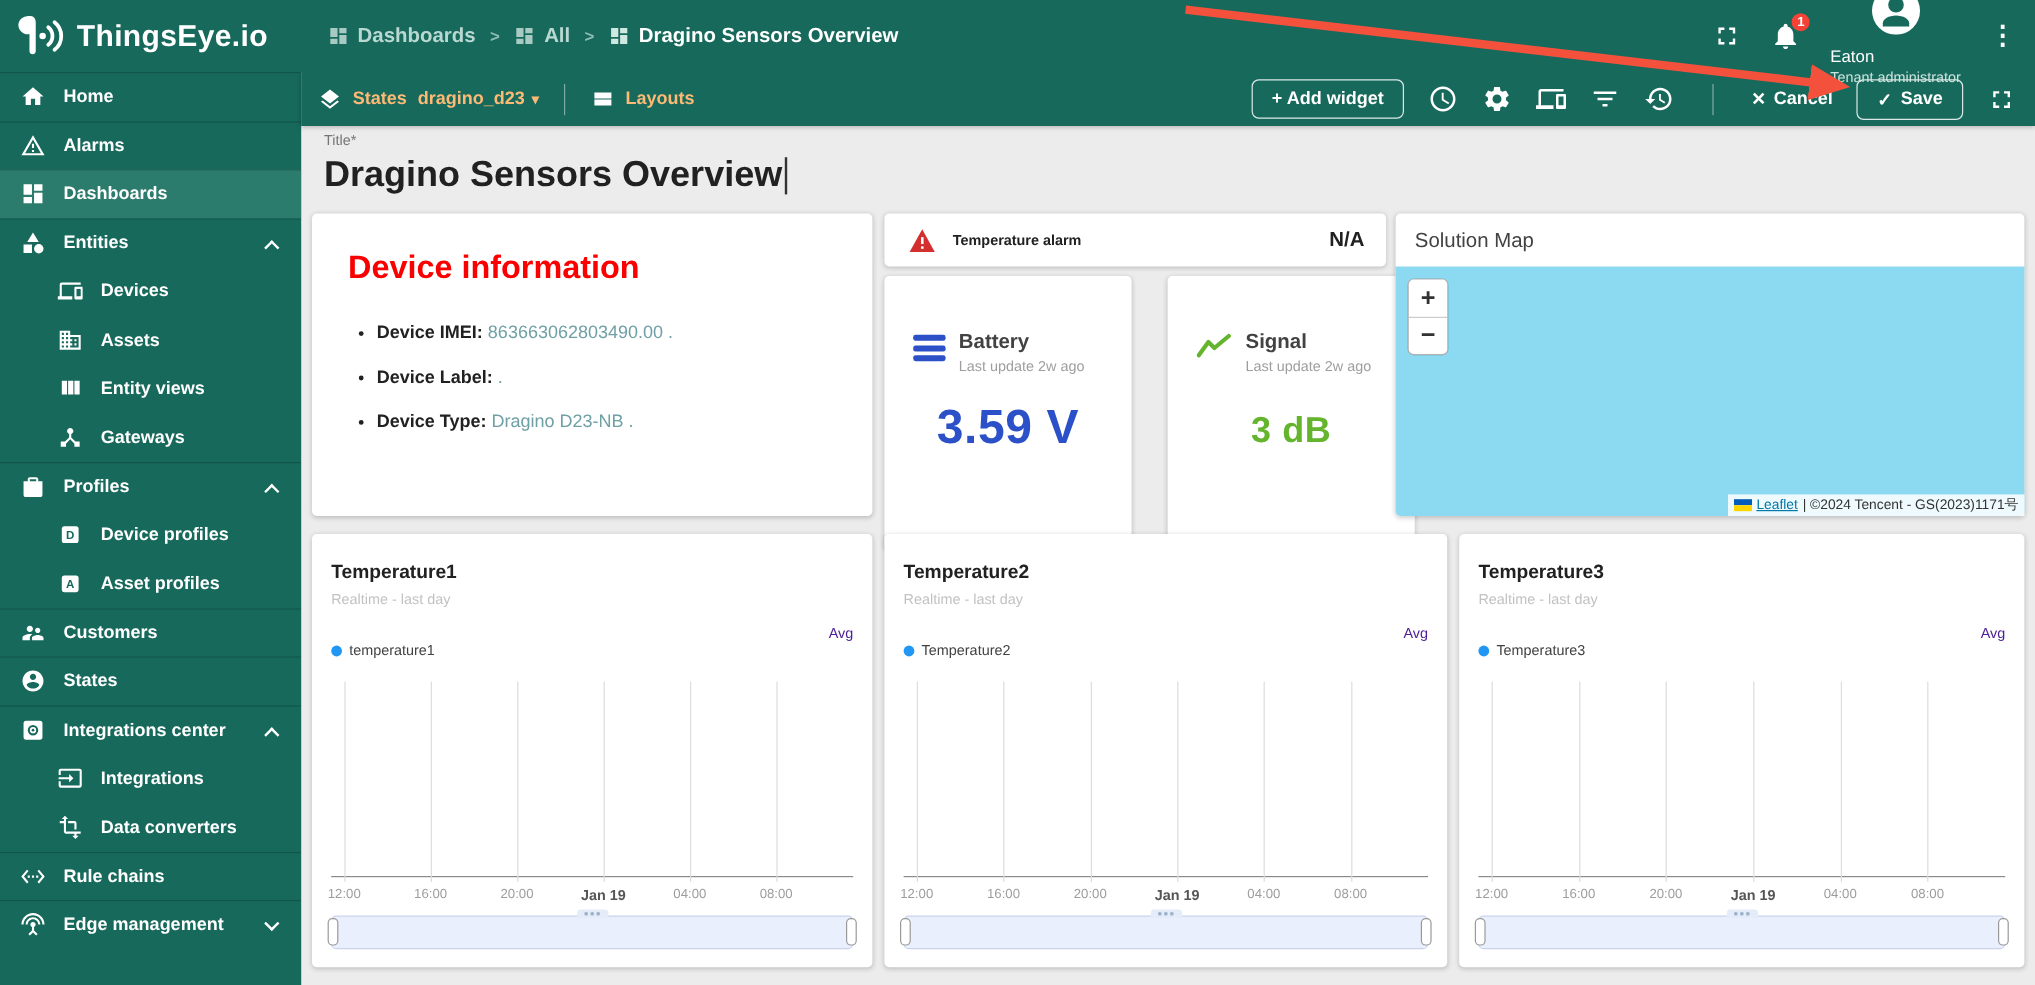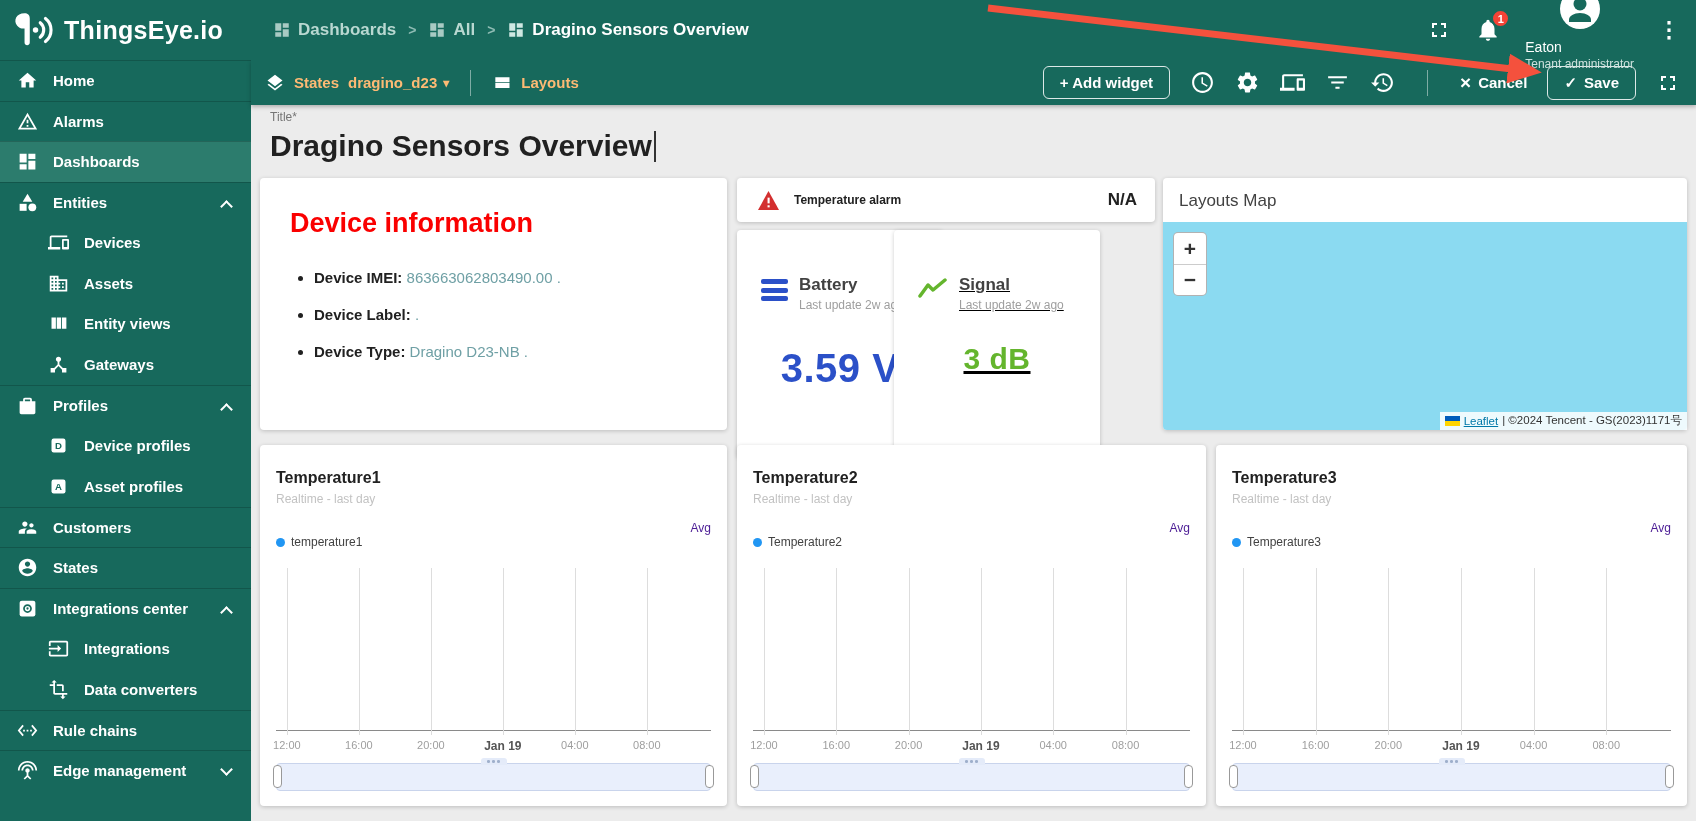--- a/index.html
+++ b/index.html
@@ -58,25 +58,25 @@
   .di-list { margin:30px 0 0 54px; list-style:disc; }
   .di-list li { font-size:15px; font-weight:700; color:#212121; margin-bottom:20px; }
   .di-val { color:#6fa0a5; font-weight:400; }
 
   .alarm-card { left:737px; top:178px; width:418px; height:44px; display:flex; align-items:center; padding:0 18px 0 20px; gap:14px; }
   .alarm-label { font-size:12px; font-weight:600; color:#212121; }
   .alarm-value { margin-left:auto; font-size:17px; font-weight:700; color:#212121; }
 
   .kv-card { width:206px; height:228px; top:230px; }
   .battery-card { left:737px; }
-  .signal-card { left:894px;text-decoration:underline; }
+  .signal-card { left:973px; }
   .kv-head { display:flex; gap:11px; margin:46px 0 0 24px; align-items:flex-start; }
   .kv-title { font-size:17px; font-weight:700; color:#424242; line-height:1.1; }
   .kv-sub { font-size:12px; color:#9e9e9e; margin-top:3px; }
-  .kv-value { text-align:center; font-weight:700; margin-top:34px; letter-spacing:.5px; }
+  .kv-value { text-align:center; font-weight:700; margin-top:22px; letter-spacing:.5px; }
   .battery-value { font-size:40px; color:#2b50c8; }
   .signal-value { font-size:30px; margin-top:30px; color:#64b52d; }
   .bat-bars { display:flex; flex-direction:column; gap:3.5px; margin-top:3px; }
   .bat-bars i { width:27px; height:5px; background:#2b50c8; border-radius:2px; }
 
   .map-card { left:1163px; top:178px; width:524px; height:252px; }
   .map-title { padding:13px 16px 9px; font-size:17px; color:#424242; }
   .map-area { position:absolute; left:0; right:0; top:44px; bottom:0; background:#8bdaf1; border-radius:0 0 4px 4px; }
   .zoom-ctl { position:absolute; left:10px; top:10px; width:34px; background:#fff; border:1px solid rgba(0,0,0,.3); border-radius:5px; overflow:hidden; }
   .zoom-btn { height:31px; display:flex; align-items:center; justify-content:center; font-size:21px; color:#333; cursor:pointer; font-weight:600; }
@@ -418,21 +418,21 @@
     </svg>
     <div>
       <div class="kv-title">Signal</div>
       <div class="kv-sub">Last update 2w ago</div>
     </div>
   </div>
   <div class="kv-value signal-value">3 dB</div>
 </div>
 
 <div class="card map-card">
-  <div class="map-title">Layouts Map</div>
+  <div class="map-title">Solution Map</div>
   <div class="map-area">
     <div class="zoom-ctl">
       <div class="zoom-btn">+</div>
       <div class="zoom-btn">−</div>
     </div>
     <div class="map-attr">
       <span class="flag">
           <i class="f-top"></i>
           <i class="f-bot"></i>
         </span>

